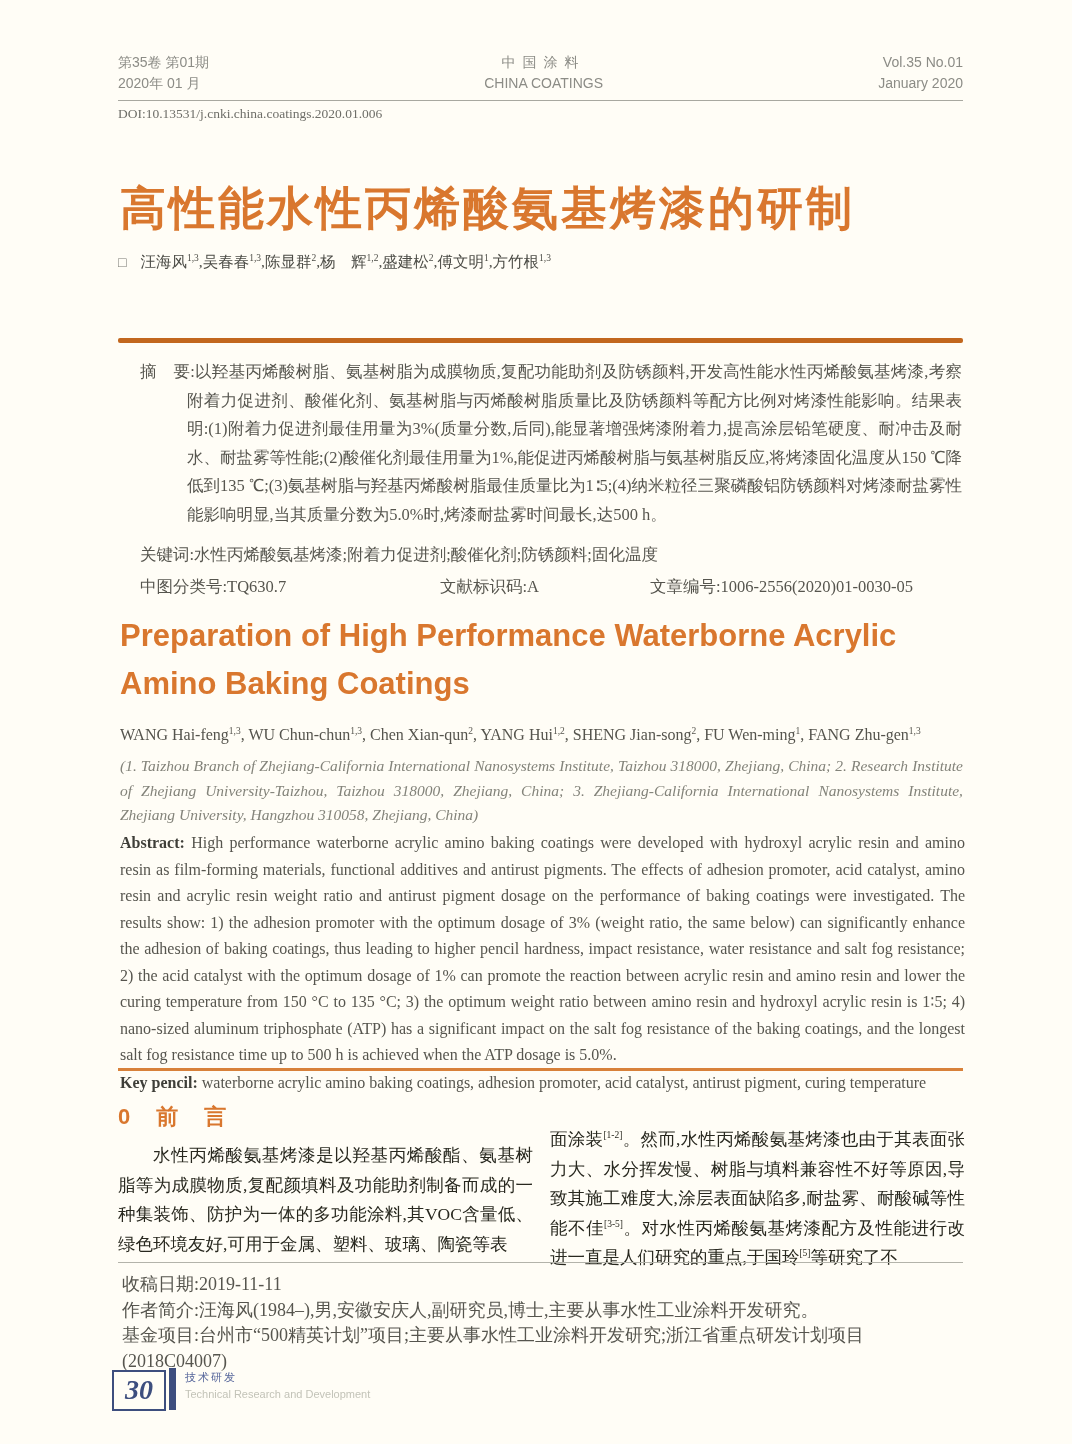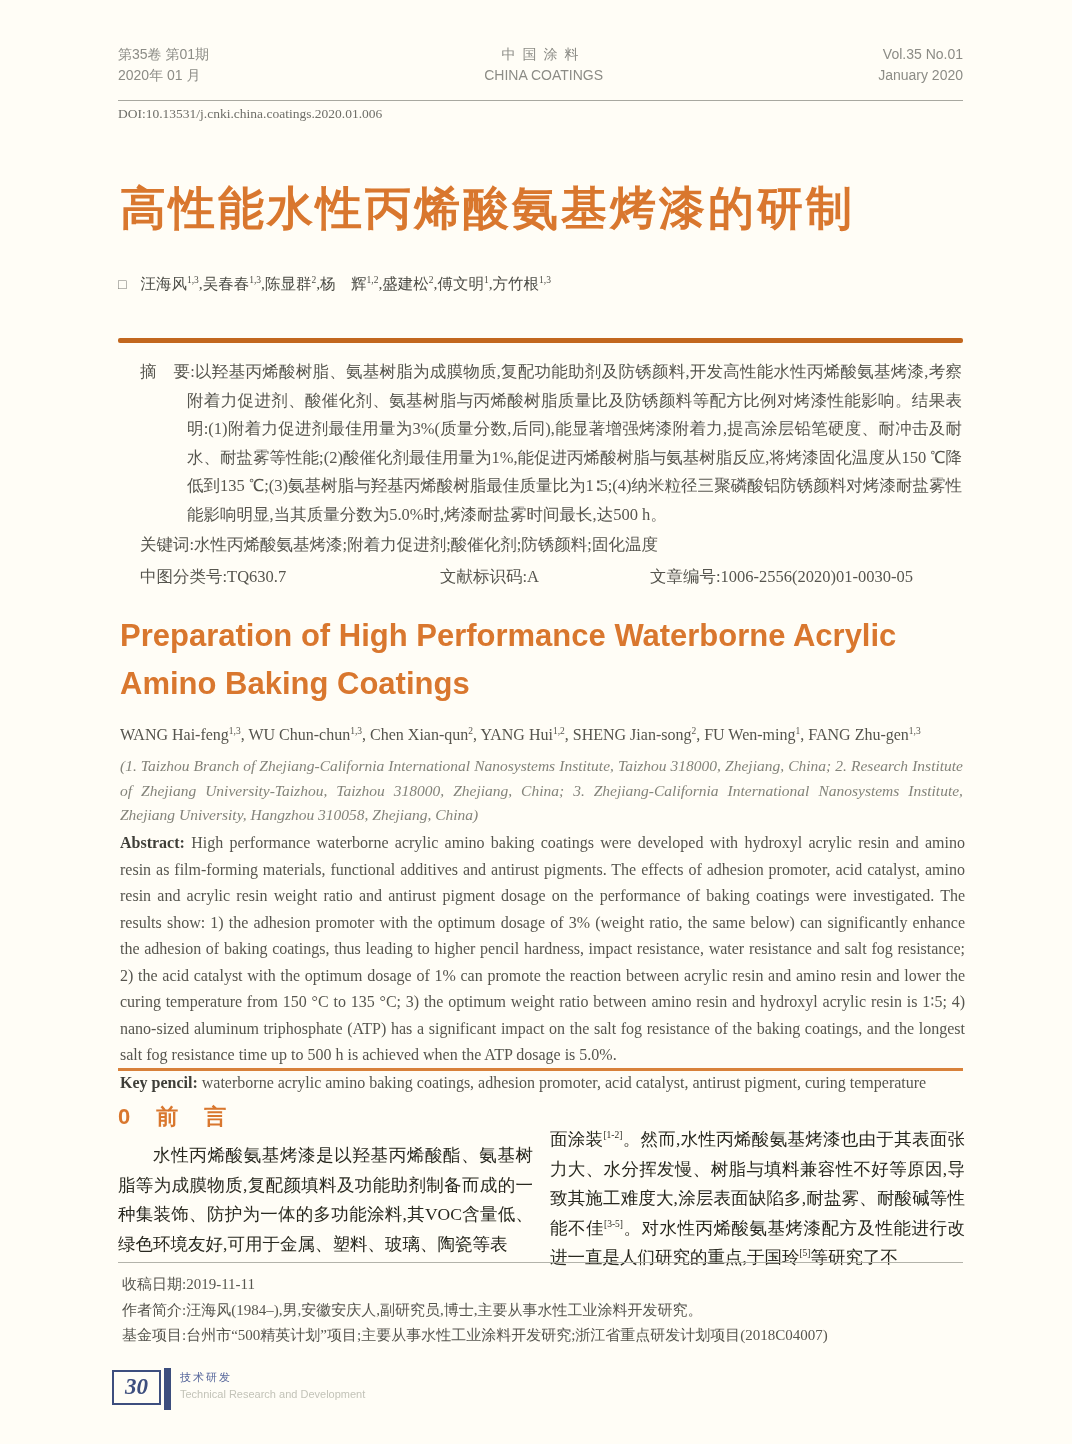--- a/index.html
+++ b/index.html
@@ -8,21 +8,21 @@
     position:relative;
     width:1072px; height:1444px;
     margin:0 auto;
     background:#fffdf6;
     font-family:"Liberation Serif", serif;
     color:#3c3c38;
     overflow:hidden;
   }
   
   .jheader {
-    position:absolute; top:44px; left:118px; width:845px;
+    position:absolute; top:52px; left:118px; width:845px;
     display:flex; justify-content:space-between;
     color:#8c8c86; font-size:14px; line-height:21px;
     font-family:"Liberation Sans", sans-serif;
   }
   .jheader .hcol { white-space:nowrap; }
   .jheader .hcenter { text-align:center; }
   .jheader .hright { text-align:right; }
   .cn-spaced { letter-spacing:7px; }
   .hrule { position:absolute; top:100px; left:118px; width:845px; height:1px; background:#a8a8a0; }
   .doi {
@@ -30,40 +30,40 @@
     color:#6e6e68; font-size:13.5px; font-family:"Liberation Serif", serif;
   }
   
   .title-cn {
     position:absolute; top:178px; left:120px; width:860px;
     font-family:"Liberation Sans", sans-serif;
     font-weight:bold; font-size:46px; letter-spacing:3px;
     color:#d9772e;
   }
   .authors-cn {
-    position:absolute; top:274px; left:118px; width:845px;
+    position:absolute; top:252px; left:118px; width:845px;
     font-size:15.5px; color:#4c4c46; white-space:nowrap;
   }
   .authors-cn .chk { color:#7c7c76; margin-right:14px; font-size:14px; }
   sup { font-size:9.5px; vertical-align:super; line-height:0; }
   .affil-cn {
     position:absolute; top:288px; left:152px; width:812px;
     font-size:15.5px; line-height:25px; color:#4c4c46; text-align:justify;
   }
   .rule-orange-thick {
     position:absolute; top:338px; left:118px; width:845px; height:5px;
     background:#c2671e; border-radius:2px;
   }
   
   .abs-cn-wrap {
     position:absolute; top:358px; left:140px; width:822px;
     font-size:16.5px; line-height:28.5px; color:#56554e; text-align:justify;
   }
   .abs-cn { padding-left:47px; text-indent:-47px; }
-  .kw-cn { margin-top:2px; }
+  .kw-cn { margin-top:12px; }
   .clc-row { margin-top:3px; display:flex; }
   .clc-row .c1 { width:300px; }
   .clc-row .c2 { width:210px; }
   
   .title-en {
     position:absolute; top:612px; left:120px; width:860px;
     font-family:"Liberation Sans", sans-serif;
     font-weight:bold; font-size:31px; line-height:48px;
     color:#d9772e;
   }
@@ -101,31 +101,31 @@
   .body-par {
     font-size:17.5px; line-height:29.5px; color:#28281f;
     text-align:justify;
   }
   .indent2 { text-indent:2em; }
   .col-right .body-par { margin-top:23px; }
   
   .fn-rule { position:absolute; top:1262px; left:118px; width:845px; height:1px; background:#b3b3aa; }
   .footnotes {
     position:absolute; top:1272px; left:122px; width:845px;
-    font-size:15px; line-height:25.5px; color:#56554e;
+    font-size:18px; line-height:25.5px; color:#56554e;
   }
   
   .pfooter {
     position:absolute; top:1368px; left:112px;
     display:flex; align-items:flex-start;
   }
   .pnum-box {
     border:2px solid #3d4e7e; color:#3d4e7e;
     font-family:"Liberation Serif", serif; font-weight:bold; font-style:italic;
-    font-size:23px; padding:2px 11px 3px 11px; margin-top:2px;
+    font-size:28px; padding:2px 11px 3px 11px; margin-top:2px;
   }
   .pnum-bar { width:7px; height:42px; background:#3d4e7e; margin-left:3px; margin-right:9px; }
   .psec-cn {
     font-family:"Liberation Sans", sans-serif;
     font-size:11px; color:#55659a; letter-spacing:2px; margin-top:2px;
   }
   .psec-en {
     font-family:"Liberation Sans", sans-serif;
     font-size:11px; color:#c3c3b8; margin-top:3px;
   }

